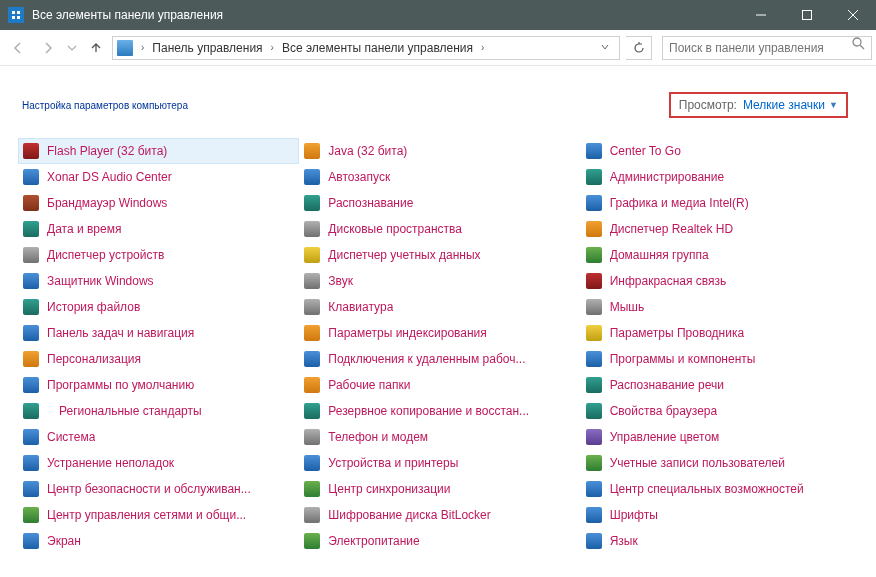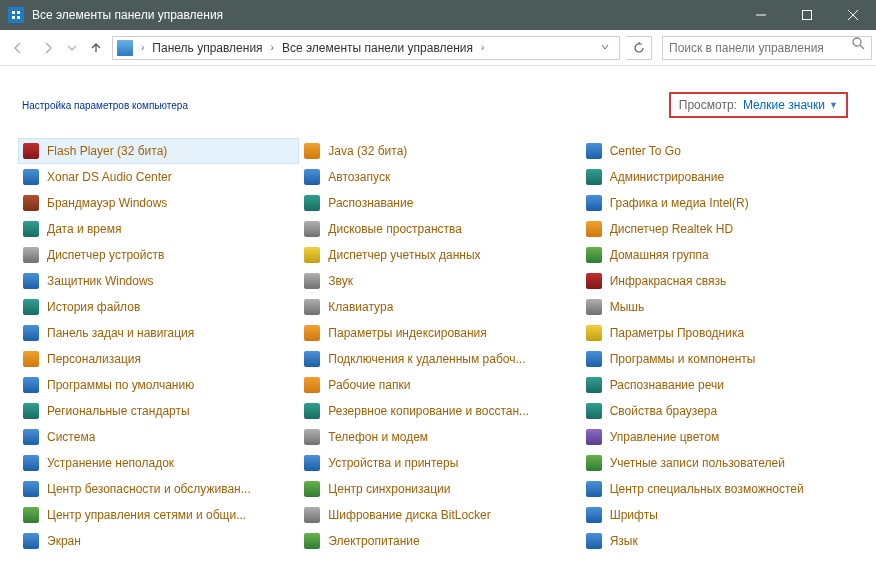--- a/index.html
+++ b/index.html
@@ -31,21 +31,21 @@
   .header h1 { font-size: 10px; font-weight: 400; color: #003399; flex: 1; }
   .view-group { border: 2px solid #d23a3a; padding: 4px 8px; display: flex; gap: 6px; font-size: 12px; }
   .view-label { color: #666; }
   .view-link { color: #0066cc; cursor: default; display: flex; align-items: center; gap: 4px; }
   .view-link .dd { font-size: 9px; color: #3a7ac0; }
 
   
   .items { padding: 12px 14px 12px 18px; display: grid; grid-template-columns: repeat(3, 1fr); grid-auto-flow: column; grid-template-rows: repeat(15, 26px); column-gap: 0; }
   .cp-item { display: flex; align-items: center; height: 26px; padding: 0 4px; font-size: 12px; color: #222; cursor: default; border: 1px solid transparent; white-space: nowrap; overflow: hidden; text-overflow: ellipsis; }
   .cp-item:hover, .cp-item.selected { background: #e6f2fb; border-color: #cde6f7; }
-  .cp-item .link { color: #a16207; overflow: hidden; text-overflow: ellipsis; }
+  .cp-item .link { color: #be185d; overflow: hidden; text-overflow: ellipsis; }
   .cp-item .ico { width: 16px; height: 16px; margin-right: 8px; flex-shrink: 0; border-radius: 2px; display: inline-block; }
 
   
   .i-red { background: linear-gradient(#c03030,#801818); }
   .i-blue { background: linear-gradient(#4a90d9,#1b5fa6); }
   .i-green { background: linear-gradient(#6ab04c,#2e7d32); }
   .i-orange { background: linear-gradient(#f0a030,#d07810); }
   .i-teal { background: linear-gradient(#30a090,#1a6b60); }
   .i-purple { background: linear-gradient(#8a6cc0,#5a3c90); }
   .i-gray { background: linear-gradient(#b0b0b0,#707070); }
@@ -182,21 +182,21 @@
       <span class="link">Панель задач и навигация</span>
     </div>
     <div class="cp-item" style="grid-area: 9 / 1;">
       <span class="ico i-orange"></span>
       <span class="link">Персонализация</span>
     </div>
     <div class="cp-item" style="grid-area: 10 / 1;">
       <span class="ico i-blue"></span>
       <span class="link">Программы по умолчанию</span>
     </div>
-    <div class="cp-item" style="grid-area: 11 / 1;">
+    <div class="cp-item" style="grid-area: 11 / 1; gap: 12px;">
       <span class="ico i-teal"></span>
       <span class="link">Региональные стандарты</span>
     </div>
     <div class="cp-item" style="grid-area: 12 / 1;">
       <span class="ico i-blue"></span>
       <span class="link">Система</span>
     </div>
     <div class="cp-item" style="grid-area: 13 / 1;">
       <span class="ico i-blue"></span>
       <span class="link">Устранение неполадок</span>

